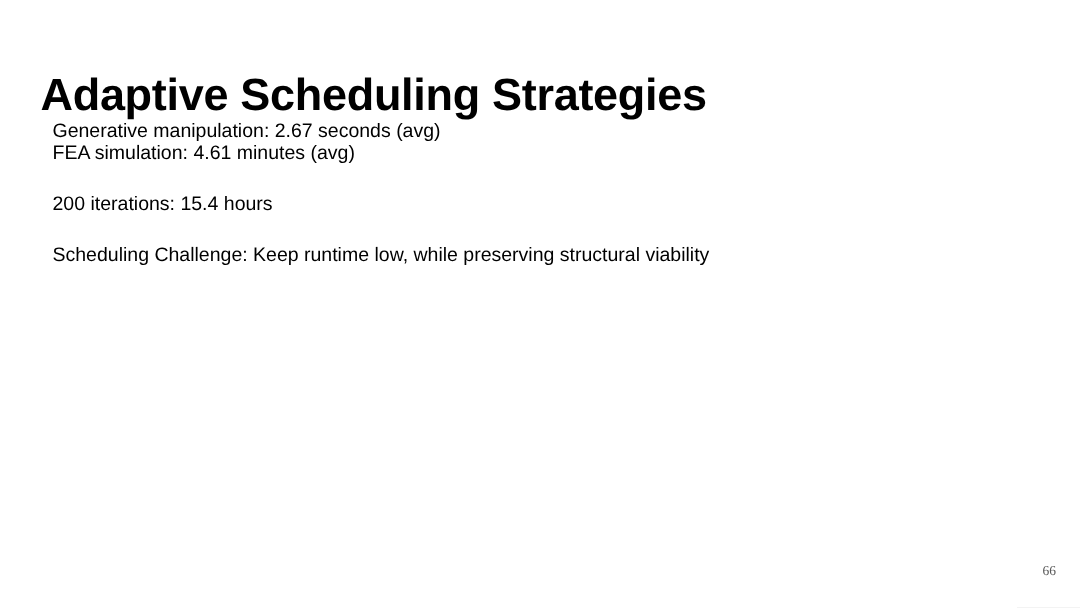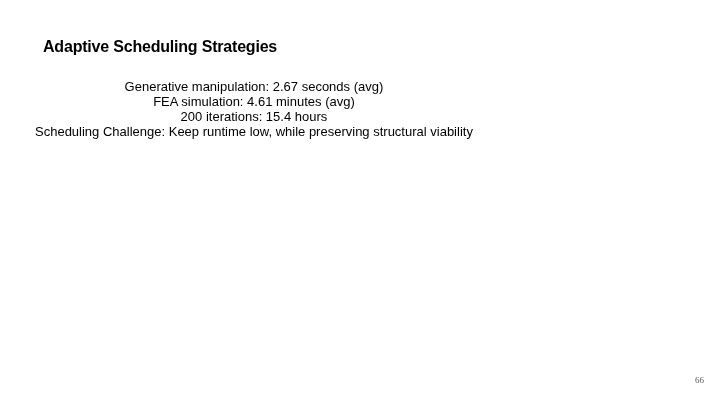--- a/index.html
+++ b/index.html
@@ -12,41 +12,40 @@
       position: relative;
       width: 720px;
       height: 405px;
       background: #ffffff;
       overflow: hidden;
     }
     .slide-title {
       position: absolute;
       left: 27px;
       top: 27px;
-      font-size: 16px;
+      font-size: 30px;
       font-weight: bold;
       color: #000000;
       letter-spacing: -0.2px;
       white-space: nowrap;
-      margin-left: 16px;
     }
     .body-block {
       position: absolute;
       left: 35px;
       top: 79px;
       font-size: 13px;
       line-height: 15px;
       color: #000000;
     }
     .body-block p {
       margin: 0;
       white-space: nowrap;
-      text-align: center;
     }
     .body-block p.spaced {
+      margin-top: 19px;
     }
     .body-block p.challenge {
       font-weight: normal;
     }
     .page-number {
       position: absolute;
       top: 375px;
       right: 16px;
       font-size: 9px;
       color: #595959;

